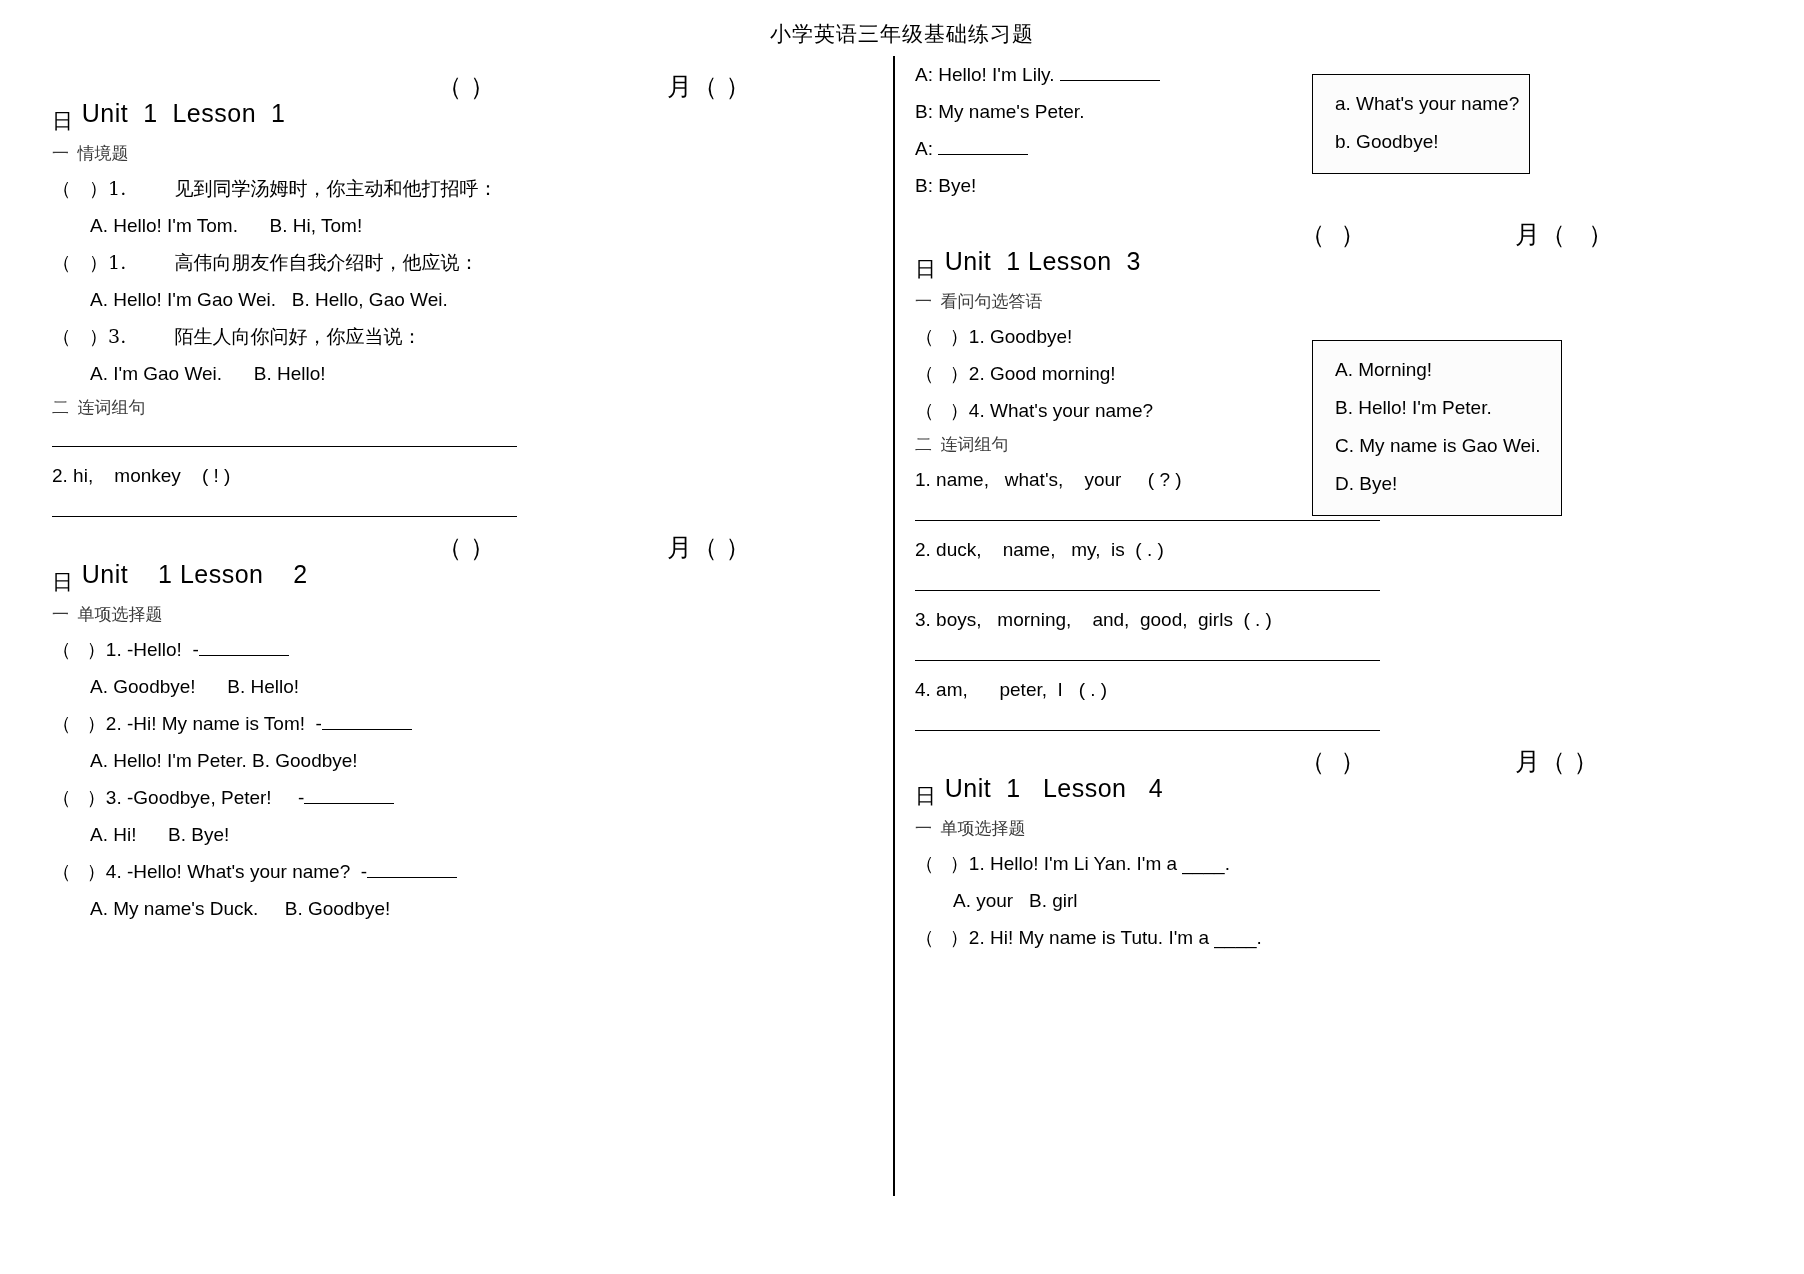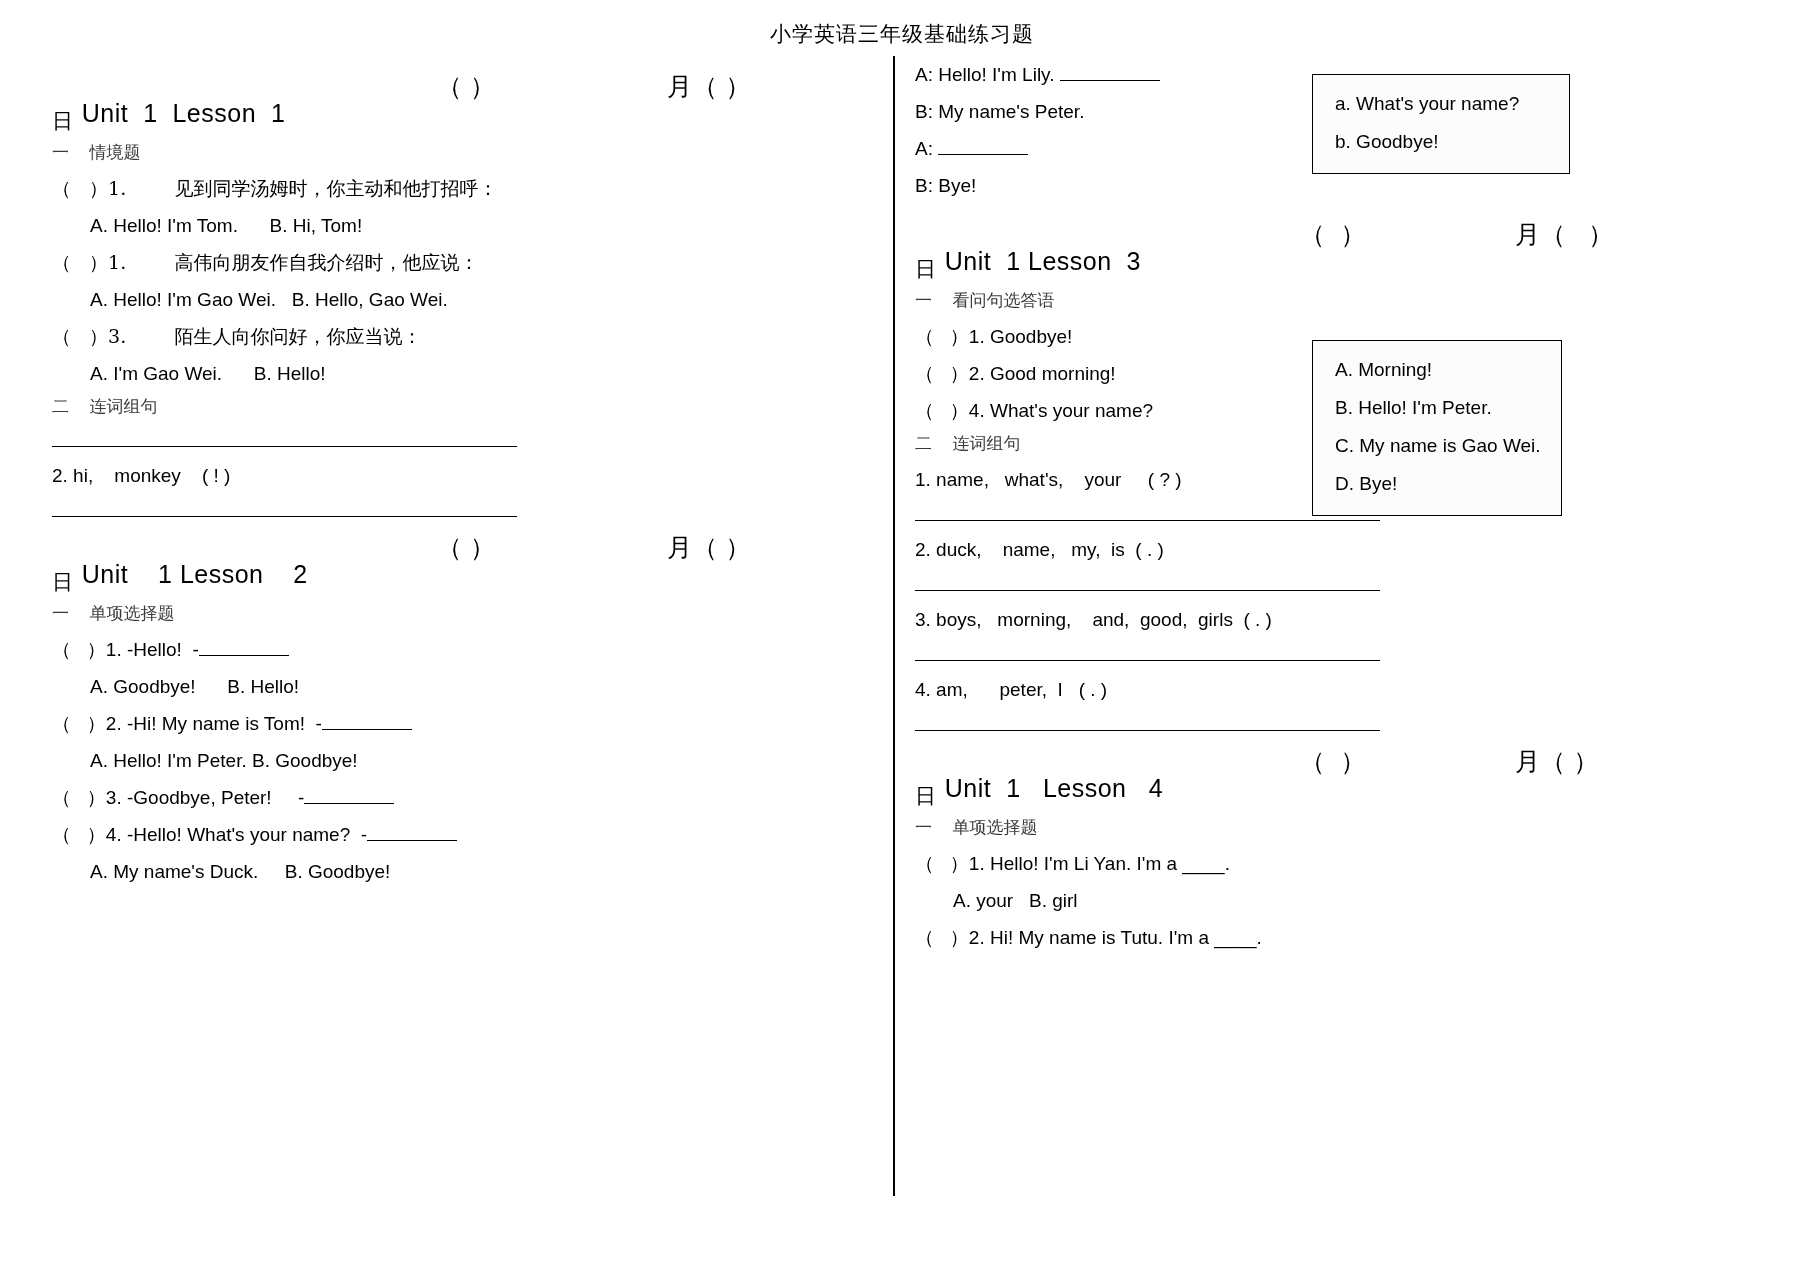--- a/index.html
+++ b/index.html
@@ -68,21 +68,21 @@
   .col-right .lesson-head .lh-month { left: 600px; }
 
   .lesson-day {
     font-family: "DejaVu Serif", "Liberation Serif", serif;
     font-size: 21px;
     line-height: 30px;
     margin-bottom: 2px;
   }
 
   .section-head {
-    font-family: Liberation Mono, monospace;
+    font-family: Liberation Serif, serif;
     font-size: 17px;
     color: #3a3a3a;
     line-height: 32px;
     white-space: pre;
   }
 
   .q-line {
     font-size: 19px;
     line-height: 37px;
     white-space: pre;
@@ -127,21 +127,21 @@
     border: 1.6px solid #000;
     background: #fcfcfc;
     box-sizing: border-box;
     padding: 10px 22px 12px 22px;
   }
   .ans-box .ab-line {
     font-size: 19px;
     line-height: 38px;
     white-space: pre;
   }
-  #ans-box-1 { left: 1312px; top: 74px;  width: 258px; }
+  #ans-box-1 { left: 1312px; top: 74px;  width: 218px; }
   #ans-box-2 { left: 1312px; top: 340px; width: 250px; }
 </style>
 </head>
 <body>
 
 <div class="page-title">小学英语三年级基础练习题</div>
 
 <div class="divider"></div>
 
 <div class="col col-left">
@@ -180,20 +180,21 @@
 
   <div class="section-head">一  单项选择题</div>
 
   <div class="q-line"><span>（   ）1. -Hello!  -</span><span class="blank-inline bl-90"></span></div>
   <div class="q-opts">A. Goodbye!      B. Hello!</div>
 
   <div class="q-line"><span>（   ）2. -Hi! My name is Tom!  -</span><span class="blank-inline bl-90"></span></div>
   <div class="q-opts">A. Hello! I'm Peter. B. Goodbye!</div>
 
   <div class="q-line"><span>（   ）3. -Goodbye, Peter!     -</span><span class="blank-inline bl-90"></span></div>
+  <div class="q-opts">A. Hi!      B. Bye!</div>
 
   <div class="q-line"><span>（   ）4. -Hello! What's your name?  -</span><span class="blank-inline bl-90"></span></div>
   <div class="q-opts">A. My name's Duck.     B. Goodbye!</div>
 
 </div>
 
 <div class="col col-right">
 
   <div class="dialog-line"><span>A: Hello! I'm Lily. </span><span class="blank-inline bl-100"></span></div>
   <div class="dialog-line">B: My name's Peter.</div>

